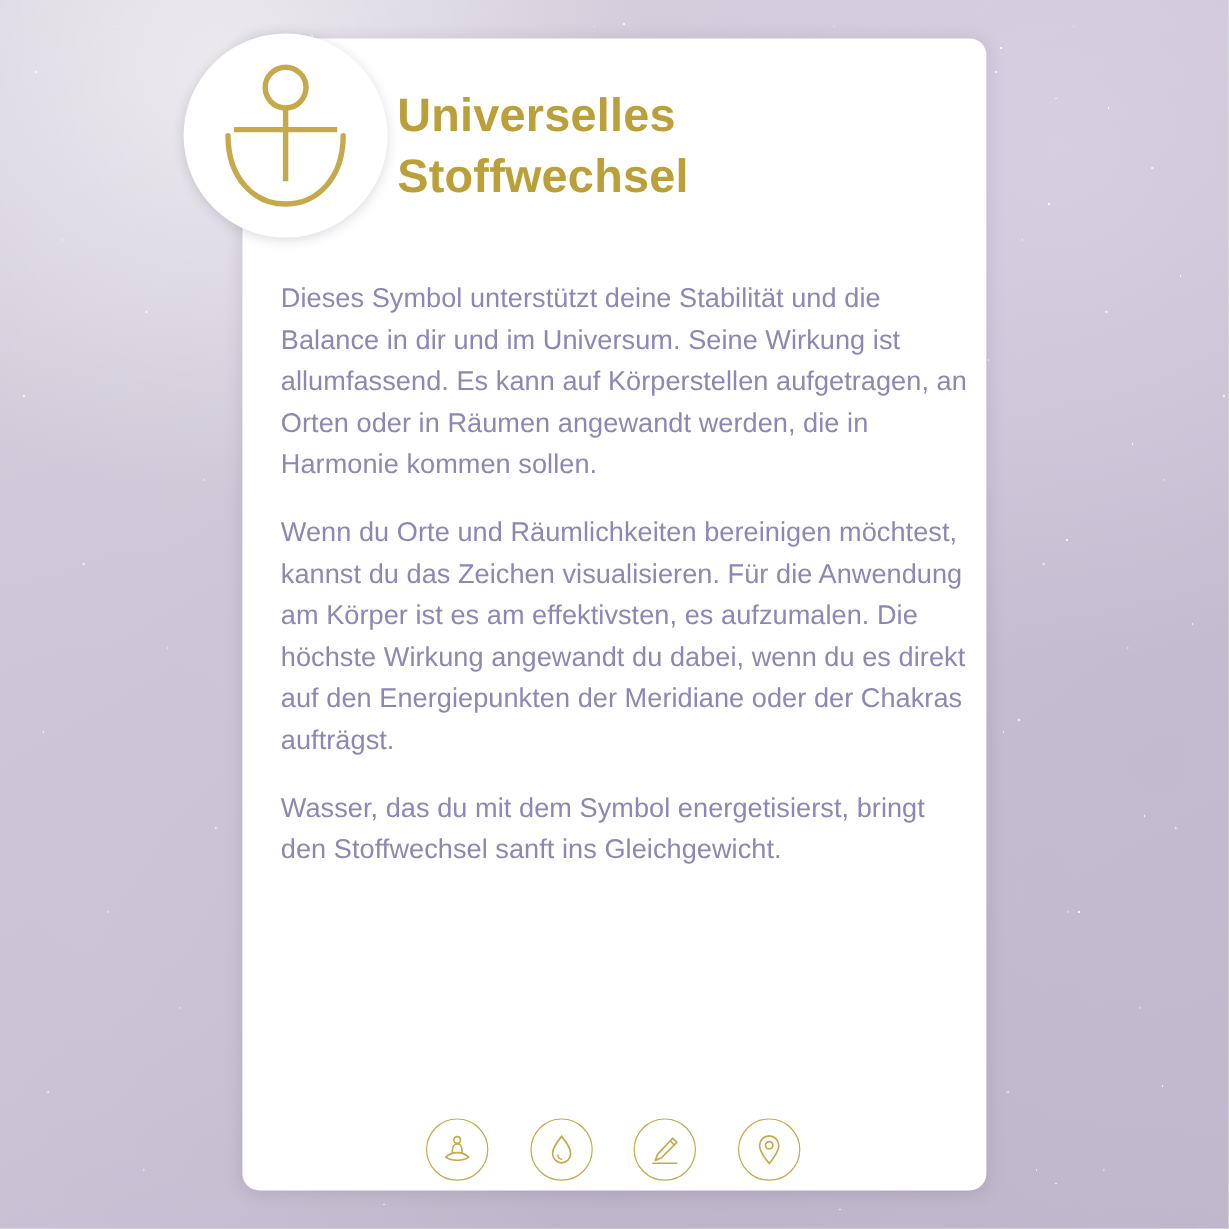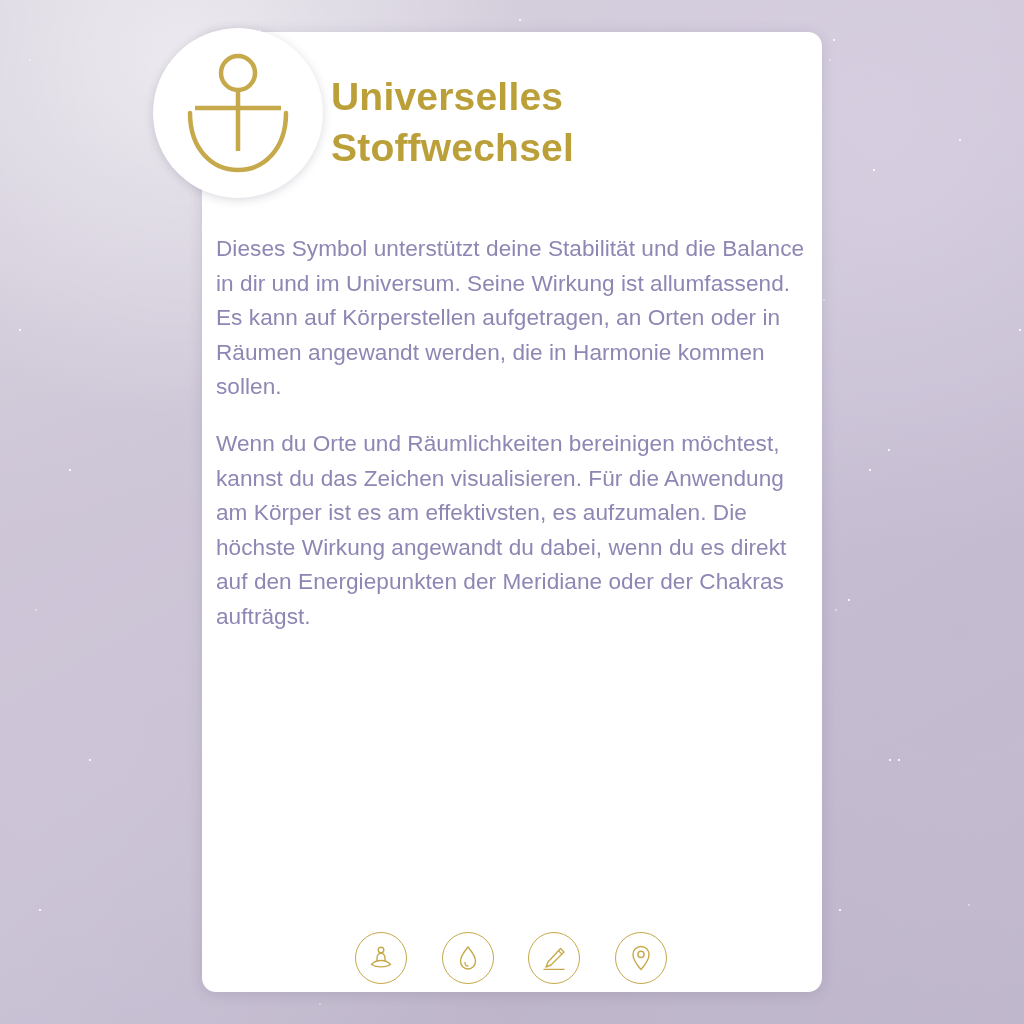--- a/index.html
+++ b/index.html
@@ -134,21 +134,21 @@
   
   .body {
     position: absolute;
     left: 216px; top: 232px;
     width: 594px;
     color: #8f86b4;
     font-size: 22.6px;
     line-height: 34.6px;
     letter-spacing: 0.05px;
   }
-  .body p { margin: 0 0 22px 0; }
+  .body p { margin: 0 0 22px 18px; }
   .body p:last-child { margin-bottom: 0; }
 
   
   .footer-icons {
     position: absolute;
     left: 355px; top: 932px;
     width: 312px;
     display: flex;
     justify-content: space-between;
     align-items: center;
@@ -191,20 +191,21 @@
   </div>
 
   <div class="title">
     <span class="line">Universelles</span>
     <span class="line">Stoffwechsel</span>
   </div>
 
   <div class="body">
     <p>Dieses Symbol unterstützt deine Stabilität und die Balance in dir und im Universum. Seine Wirkung ist allumfassend. Es kann auf Körperstellen aufgetragen, an Orten oder in Räumen angewandt werden, die in Harmonie kommen sollen.</p>
     <p>Wenn du Orte und Räumlichkeiten bereinigen möchtest, kannst du das Zeichen visualisieren. Für die Anwendung am Körper ist es am effektivsten, es aufzumalen. Die höchste Wirkung angewandt du dabei, wenn du es direkt auf den Energiepunkten der Meridiane oder der Chakras aufträgst.</p>
+    <p>Wasser, das du mit dem Symbol energetisierst, bringt den Stoffwechsel sanft ins Gleichgewicht.</p>
   </div>
 
   <div class="footer-icons">
 
     <div class="fi">
       <svg width="30" height="30" viewBox="0 0 30 30" fill="none" xmlns="http://www.w3.org/2000/svg">
         <circle cx="15" cy="7" r="2.8" stroke="#c5a94a" stroke-width="1.4" fill="none"></circle>
         <path d="M15 10.2 C12.5 10.2 11 12.6 11 15.4 L11 18" stroke="#c5a94a" stroke-width="1.4" fill="none"></path>
         <path d="M15 10.2 C17.5 10.2 19 12.6 19 15.4 L19 18" stroke="#c5a94a" stroke-width="1.4" fill="none"></path>
         <path d="M5.5 21.5 C8 18.5 11 17.5 15 17.5 C19 17.5 22 18.5 24.5 21.5" stroke="#c5a94a" stroke-width="1.4" fill="none" stroke-linecap="round"></path>

